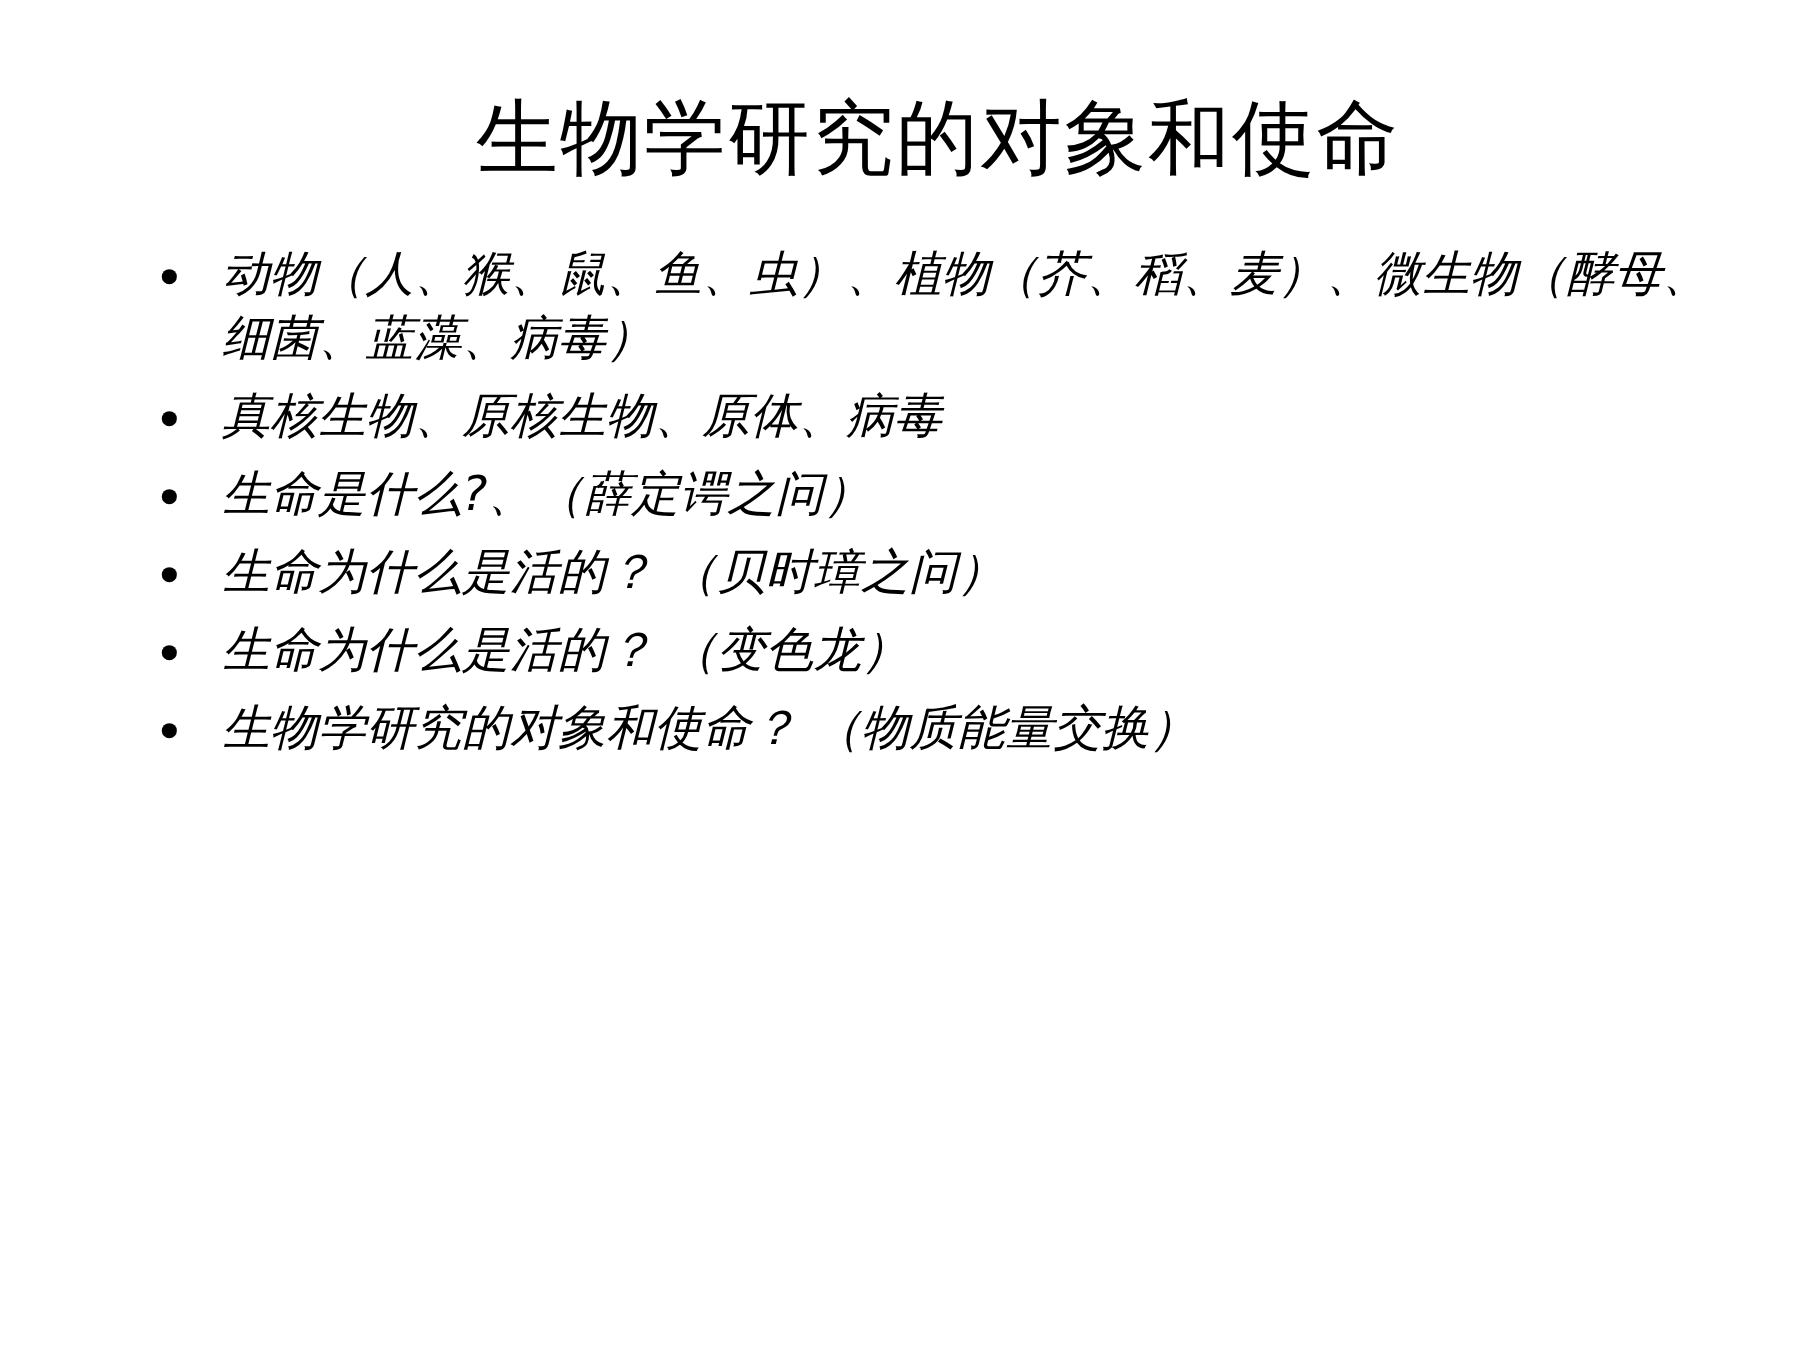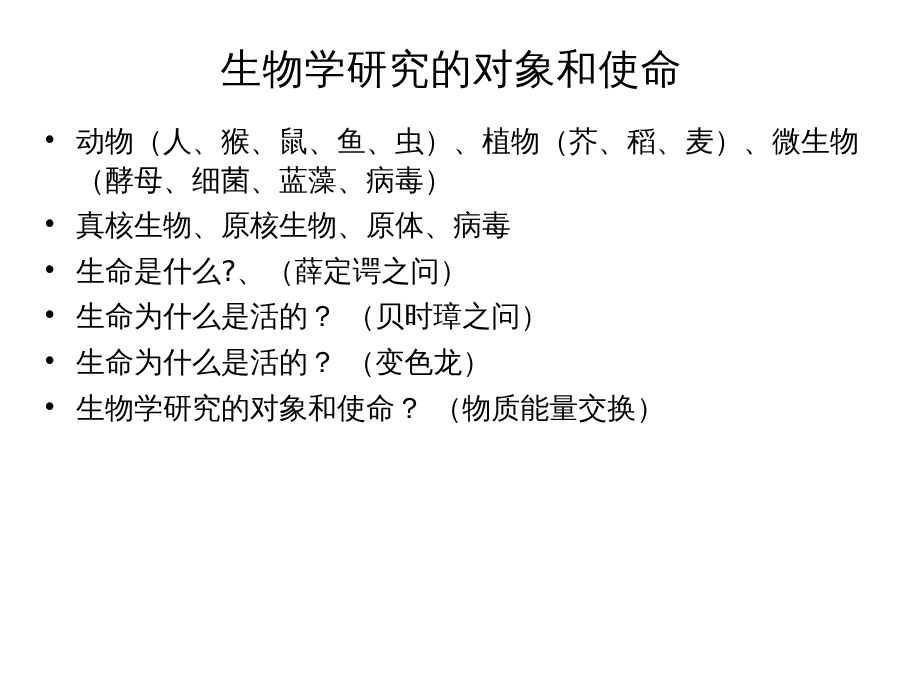--- a/index.html
+++ b/index.html
@@ -12,20 +12,21 @@
     background: #ffffff;
     font-family: "DejaVu Sans", "Liberation Sans", sans-serif;
     color: #000000;
     overflow: hidden;
   }
   .slide {
     position: relative;
     width: 903px;
     height: 675px;
     box-sizing: border-box;
+    padding-left: 35px;
   }
   .slide-title {
     text-align: center;
     font-size: 41px;
     line-height: 1.2;
     font-weight: normal;
     letter-spacing: 1px;
     margin: 0;
     padding-top: 45px;
     padding-left: 30px;
@@ -36,25 +37,26 @@
     list-style: none;
     margin: 0;
     padding: 0;
     margin-top: 28px;
     padding-left: 36px;
     padding-right: 26px;
   }
   .bullet-item {
     position: relative;
     display: block;
-    font-size: 29px;
+    font-size: 24px;
     line-height: 1.33;
     padding-left: 40px;
     margin-bottom: 7px;
     color: #000000;
+    font-style: italic;
   }
   .bullet-item::before {
     content: "•";
     position: absolute;
     left: 6px;
     top: 0;
     font-size: 26px;
     line-height: 1.4;
   }
 </style>

